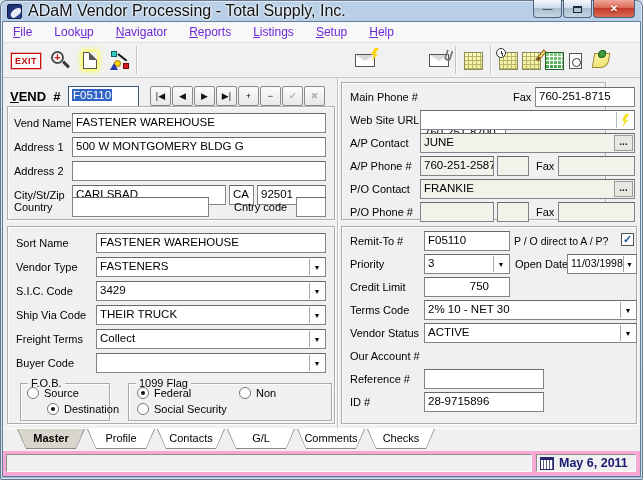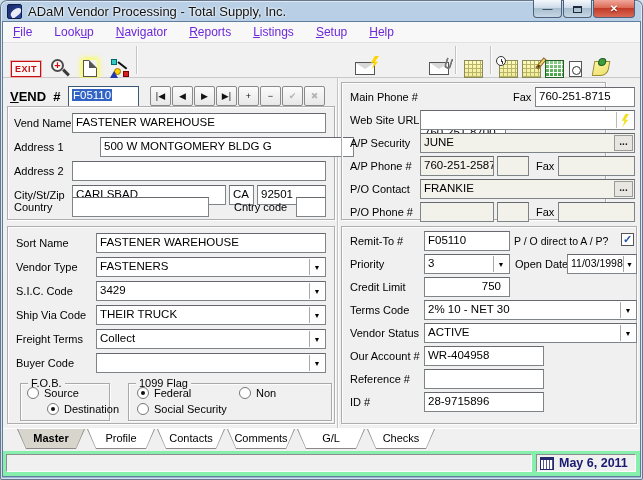--- a/index.html
+++ b/index.html
@@ -6,34 +6,34 @@
   body { background:#cfe1ef; font-family:"Liberation Sans", sans-serif; }
   .frame { position:relative; width:643px; height:480px;
     background:linear-gradient(#b9d0e7,#9cb8d4);
     border-radius:7px 7px 2px 2px;
     box-shadow: inset 0 0 0 1px #68778c, inset 0 0 0 2px rgba(255,255,255,.55); }
 
   
   .titlebar { position:absolute; left:0; top:0; right:0; height:22px; display:flex; align-items:center; padding-left:7px; }
   .app-icon { width:15px; height:15px; background:linear-gradient(135deg,#1b2a6b,#2b4aa0); border:1px solid #101c45; border-radius:2px; position:relative; overflow:hidden; }
   .app-icon::after { content:""; position:absolute; left:2px; top:4px; width:12px; height:7px; background:#e8ecf8; border-radius:50% 50% 50% 0; transform:rotate(-35deg); }
-  .title-text { margin-left:6px; font-size:13px; color:#111; text-shadow:0 0 3px #fff,0 0 3px #fff; white-space:nowrap; }
+  .title-text { margin-left:6px; font-size:16px; color:#111; text-shadow:0 0 3px #fff,0 0 3px #fff; white-space:nowrap; }
   .winbtns { position:absolute; right:8px; top:0; display:flex; }
   .winbtn { width:29px; height:18px; border:1px solid #4d627a; border-top:none; background:linear-gradient(#f4f8fb,#cfdceb 45%,#a9becf 50%,#c6d6e4); color:#1b2a3a; font-size:10px; line-height:17px; text-align:center; border-radius:0 0 4px 4px; margin-left:1px; }
   .winbtn.close { width:42px; background:linear-gradient(#f0a79b,#dc6a57 45%,#c23a28 50%,#d96a55); color:#fff; font-weight:bold; text-shadow:0 1px 1px #7a1505; }
   .maxglyph { display:inline-block; width:9px; height:7px; border:1px solid #1b2a3a; border-top-width:2px; vertical-align:middle; }
 
   
   .client { position:absolute; left:3px; top:22px; width:637px; height:454px; background:#f0f0f0; box-shadow:0 0 0 1px #5f7d9c; }
 
   .menubar { position:absolute; left:0; top:0; width:637px; height:21px; background:#f8f8f8; border-bottom:1px solid #e2e2e2; display:flex; align-items:center; padding-left:10px; gap:22px; }
   .menu-item { font-size:12px; color:#6d28d9; white-space:nowrap; }
 
   .toolbar { position:absolute; left:0; top:21px; width:637px; height:35px; background:#f1f1f1; border-bottom:1px solid #c9c9c9; }
-  .tbtn { position:absolute; top:5px; height:25px; display:flex; align-items:center; justify-content:center;margin-top:8px; }
+  .tbtn { position:absolute; top:5px; height:25px; display:flex; align-items:center; justify-content:center; }
   .tb-sep { position:absolute; top:3px; width:2px; height:28px; border-left:1px solid #c4c4c4; border-right:1px solid #fdfdfd; }
   .i-exit { font-size:9px; font-weight:bold; color:#c41010; border:1px solid #c41010; outline:1px solid #e9b0b0; padding:2px 3px; background:#fdf6f6; letter-spacing:.5px; }
   .i-zoom { position:relative; width:22px; height:22px; }
   .i-zoom .lens { position:absolute; left:2px; top:1px; width:13px; height:13px; border:2px solid #4d4d4d; border-radius:50%; color:#d01010; font-size:11px; font-weight:bold; line-height:9px; text-align:center; background:#fafafa; }
   .i-zoom .handle { position:absolute; left:13px; top:13px; width:8px; height:3px; background:#3a3a3a; transform:rotate(45deg); }
   .i-doc { position:relative; width:14px; height:17px; background:#fff; border:1px solid #555; box-shadow:0 0 5px 2px rgba(255,255,60,.9); }
   .i-doc::before { content:""; position:absolute; right:-1px; top:-1px; border:4px solid #f1f1f1; border-left-color:#555; border-bottom-color:#555; border-top-color:#f1f1f1; border-right-color:#f1f1f1; }
   .i-navg { position:relative; width:22px; height:22px; }
   .i-navg .sq-teal { position:absolute; left:2px; top:1px; width:6px; height:6px; background:#35c8c8; border:1px solid #066; }
   .i-navg .arrow-line { position:absolute; left:9px; top:3px; width:11px; height:2px; background:#111; transform:rotate(38deg); transform-origin:left center; }
@@ -53,21 +53,21 @@
   .i-docclock { position:relative; width:13px; height:16px; background:#fff; border:1px solid #555; }
   .i-docclock::after { content:""; position:absolute; left:2px; top:4px; width:7px; height:7px; border:1px solid #333; border-radius:50%; background:#fff; }
   .i-note { position:relative; width:16px; height:15px; background:linear-gradient(160deg,#fbf4a0,#efe070); border:1px solid #9a8a30; transform:skewX(-10deg); border-radius:0 0 7px 1px; }
   .i-note::before { content:""; position:absolute; left:3px; top:-4px; width:6px; height:6px; background:#3f9c3f; border:1px solid #1f5c1f; border-radius:50%; }
 
   
   .work { position:absolute; left:0; top:56px; width:637px; height:350px; background:#f0f0f0; }
   .vsep { position:absolute; left:334px; top:0; width:2px; height:350px; border-left:1px solid #c4c4c4; border-right:1px solid #fdfdfd; }
   .panel { position:absolute; border:1px solid #aeaeae; box-shadow:inset 1px 1px 0 #fdfdfd, 1px 1px 0 #fdfdfd; }
   .lbl { position:absolute; font-size:11px; color:#000; white-space:nowrap; }
-  .fld { position:absolute; height:20px; background:#fff; border:1px solid #7f8489; border-top-color:#66696d; font-size:11.5px; color:#000; padding:2px 8px 0 3px; white-space:nowrap; overflow:hidden; }
+  .fld { position:absolute; height:20px; background:#fff; border:1px solid #7f8489; border-top-color:#66696d; font-size:11.5px; color:#000; padding:2px 20px 0 3px; white-space:nowrap; overflow:hidden; }
   .fld.gray { background:#f2f1ea; }
   .fld.r { text-align:right; }
   .combo { padding-right:18px; }
   .arrow-btn { position:absolute; right:1px; top:1px; bottom:1px; width:15px; background:#fdfdfd; border-left:1px solid #a8a8a8; font-size:7px; line-height:17px; text-align:center; color:#000; }
   .mini-btn { position:absolute; right:1px; top:1px; bottom:1px; width:19px; background:#e8e6e0; border:1px solid #9a9a9a; font-size:10px; font-weight:bold; line-height:12px; text-align:center; color:#222; }
   .flash-btn { position:absolute; right:1px; top:1px; bottom:1px; width:17px; background:#fdfdfd; border-left:1px solid #bbb; }
   .flash-btn::after { content:""; position:absolute; left:4px; top:2px; width:8px; height:13px; background:#f0e020; clip-path:polygon(55% 0,100% 0,55% 45%,90% 45%,20% 100%,45% 52%,10% 52%); filter:drop-shadow(0 0 1px #555); }
   .vend-label { position:absolute; left:7px; top:11px; font-size:13px; font-weight:bold; }
   .vend-fld { left:65px; top:8px; width:71px; height:21px; border:1px solid #3c5a78; }
   .sel-text { background:#3163c5; color:#fff; padding:0 1px; }
@@ -87,21 +87,21 @@
   
   .tabbar { position:absolute; left:0; top:406px; width:637px; height:23px; background:#f0f0f0; border-top:1px solid #fdfdfd; display:flex; padding-left:14px; }
   .tab { position:relative; width:68px; height:20px; margin-right:2px; }
   .tab-fill { position:absolute; left:0; top:0; right:0; bottom:0; background:#8a8a8a; clip-path:polygon(0 0,100% 0,calc(100% - 9px) 100%,9px 100%); }
   .tab-fill::after { content:""; position:absolute; left:1px; top:0; right:1px; bottom:1px; background:#fff; clip-path:polygon(0 0,100% 0,calc(100% - 8px) 100%,8px 100%); }
   .tab.active .tab-fill::after { background:#d8d5cd; }
   .tab-label { position:absolute; left:0; right:0; top:3px; text-align:center; font-size:11px; }
   .tab.active .tab-label { font-weight:bold; }
 
   
-  .statusbar { position:absolute; left:0; top:429px; width:637px; height:25px; background:#86efac; }
+  .statusbar { position:absolute; left:0; top:429px; width:637px; height:25px; background:#f9a8d4; }
   .sunken { position:absolute; border:1px solid; border-color:#8e8e8e #fdfdfd #fdfdfd #8e8e8e; background:#f0f0f0; }
   .status-msg { left:3px; top:3px; width:526px; height:18px; }
   .date-panel { left:533px; top:3px; width:100px; height:18px; display:flex; align-items:center; gap:5px; padding-left:3px; }
   .cal-ic { width:14px; height:13px; background:repeating-linear-gradient(to right,#fff 0 2px,#5a5a8a 2px 3px),repeating-linear-gradient(to bottom,#fff 0 2px,#5a5a8a 2px 3px),#fff; border:1px solid #26266a; box-shadow:inset 0 2px 0 #26266a; }
   .date-text { font-size:12.5px; font-weight:bold; color:#1a1a70; white-space:nowrap; }
 </style>
 </head>
 <body>
 
 <div class="frame">
@@ -201,21 +201,21 @@
         <span class="navbtn"><span>+</span></span>
         <span class="navbtn"><span>−</span></span>
         <span class="navbtn disabled"><span>✔</span></span>
         <span class="navbtn disabled"><span>✖</span></span>
       </div>
 
       <div class="panel" style="left:4px; top:28px; width:328px; height:114px;">
         <span class="lbl" style="left:6px; top:10px;">Vend Name</span>
         <div class="fld" style="left:64px; top:6px; width:254px;"><span>FASTENER WAREHOUSE</span></div>
         <span class="lbl" style="left:6px; top:34px;">Address 1</span>
-        <div class="fld" style="left:64px; top:30px; width:254px;margin-left:28px;"><span>500 W MONTGOMERY BLDG G</span></div>
+        <div class="fld" style="left:64px; top:30px; width:254px;"><span>500 W MONTGOMERY BLDG G</span></div>
         <span class="lbl" style="left:6px; top:58px;">Address 2</span>
         <div class="fld" style="left:64px; top:54px; width:254px;"><span></span></div>
         <span class="lbl" style="left:6px; top:82px;">City/St/Zip</span>
         <div class="fld" style="left:64px; top:78px; width:154px;"><span>CARLSBAD</span></div>
         <div class="fld" style="left:221px; top:78px; width:25px;"><span>CA</span></div>
         <div class="fld" style="left:249px; top:78px; width:69px;"><span>92501</span></div>
         <span class="lbl" style="left:6px; top:94px; top:94px;">Country</span>
         <div class="fld" style="left:64px; top:90px; width:137px;"><span></span></div>
         <span class="lbl" style="left:226px; top:94px;">Cntry code</span>
         <div class="fld" style="left:288px; top:90px; width:30px;"><span></span></div>
@@ -223,21 +223,21 @@
 
       <div class="panel" style="left:338px; top:4px; width:265px; height:138px;">
         <span class="lbl" style="left:8px; top:8px;">Main Phone #</span>
         <div class="fld" style="left:78px; top:4px; width:86px;margin-top:36px;"><span>760-251-8700</span></div>
         <span class="lbl" style="left:171px; top:8px;">Fax</span>
         <div class="fld" style="left:193px; top:4px; width:100px;"><span>760-251-8715</span></div>
 
         <span class="lbl" style="left:8px; top:31px;">Web Site URL</span>
         <div class="fld" style="left:78px; top:27px; width:215px;"><span></span><span class="flash-btn"><span></span></span></div>
 
-        <span class="lbl" style="left:8px; top:54px;">A/P  Security</span>
+        <span class="lbl" style="left:8px; top:54px;">A/P  Contact</span>
         <div class="fld gray" style="left:78px; top:50px; width:215px;"><span>JUNE</span><span class="mini-btn"><span>...</span></span></div>
 
         <span class="lbl" style="left:8px; top:77px;">A/P  Phone #</span>
         <div class="fld gray" style="left:78px; top:73px; width:74px;"><span>760-251-2587</span></div>
         <div class="fld gray" style="left:155px; top:73px; width:32px;"><span></span></div>
         <span class="lbl" style="left:194px; top:77px;">Fax</span>
         <div class="fld gray" style="left:216px; top:73px; width:77px;"><span></span></div>
 
         <span class="lbl" style="left:8px; top:100px;">P/O  Contact</span>
         <div class="fld gray" style="left:78px; top:96px; width:215px;"><span>FRANKIE</span><span class="mini-btn"><span>...</span></span></div>
@@ -310,21 +310,20 @@
         <span class="lbl" style="left:8px; top:54px;">Credit  Limit</span>
         <div class="fld r" style="left:82px; top:50px; width:86px;"><span>750</span></div>
 
         <span class="lbl" style="left:8px; top:77px;">Terms Code</span>
         <div class="fld combo" style="left:82px; top:73px; width:213px;"><span>2% 10 - NET 30</span><span class="arrow-btn">▼</span></div>
 
         <span class="lbl" style="left:8px; top:100px;">Vendor Status</span>
         <div class="fld combo" style="left:82px; top:96px; width:213px;"><span>ACTIVE</span><span class="arrow-btn">▼</span></div>
 
         <span class="lbl" style="left:8px; top:123px;">Our Account #</span>
-        <div class="fld" style="left:82px; top:119px; width:120px;"><span>WR-404958</span></div>
 
         <span class="lbl" style="left:8px; top:146px;">Reference #</span>
         <div class="fld" style="left:82px; top:142px; width:120px;"><span></span></div>
 
         <span class="lbl" style="left:8px; top:169px;">ID  #</span>
         <div class="fld" style="left:82px; top:165px; width:120px;"><span>28-9715896</span></div>
       </div>
     </div>
 
     <div class="tabbar">
@@ -335,25 +334,25 @@
       <span class="tab">
           <span class="tab-fill"></span>
           <span class="tab-label">Profile</span>
         </span>
       <span class="tab">
           <span class="tab-fill"></span>
           <span class="tab-label">Contacts</span>
         </span>
       <span class="tab">
           <span class="tab-fill"></span>
+          <span class="tab-label">G/L</span>
+        </span>
+      <span class="tab">
+          <span class="tab-fill"></span>
           <span class="tab-label">Comments</span>
-        </span>
-      <span class="tab">
-          <span class="tab-fill"></span>
-          <span class="tab-label">G/L</span>
         </span>
       <span class="tab">
           <span class="tab-fill"></span>
           <span class="tab-label">Checks</span>
         </span>
     </div>
 
     <div class="statusbar">
       <div class="sunken status-msg"></div>
       <div class="sunken date-panel">

